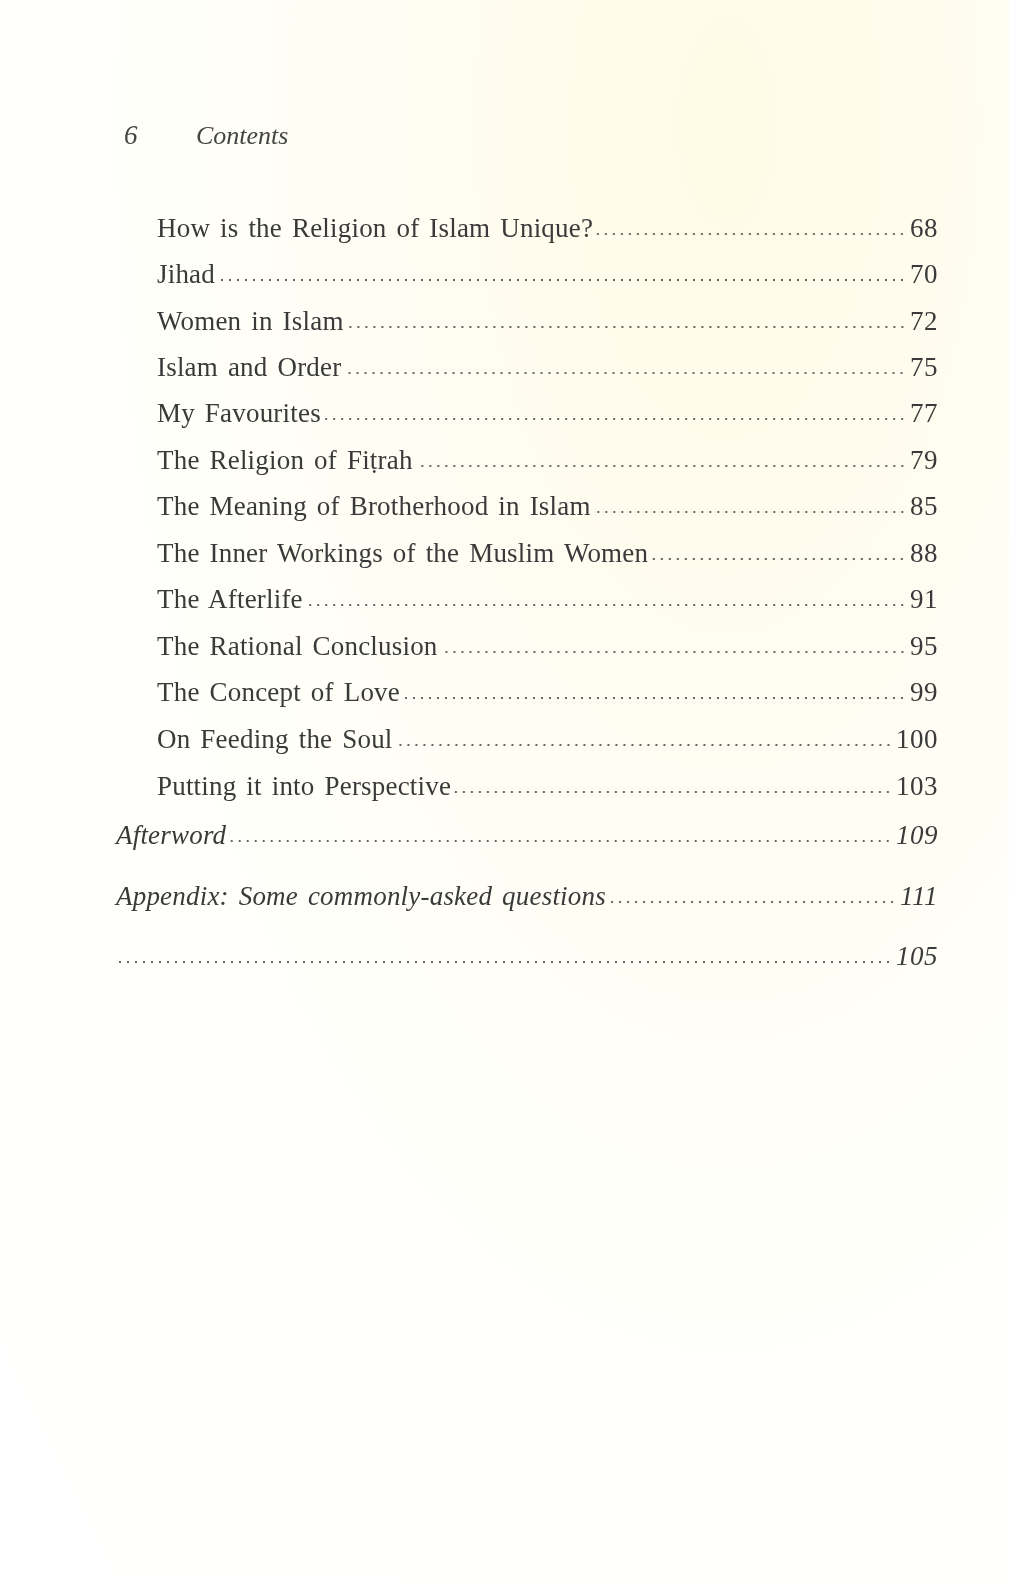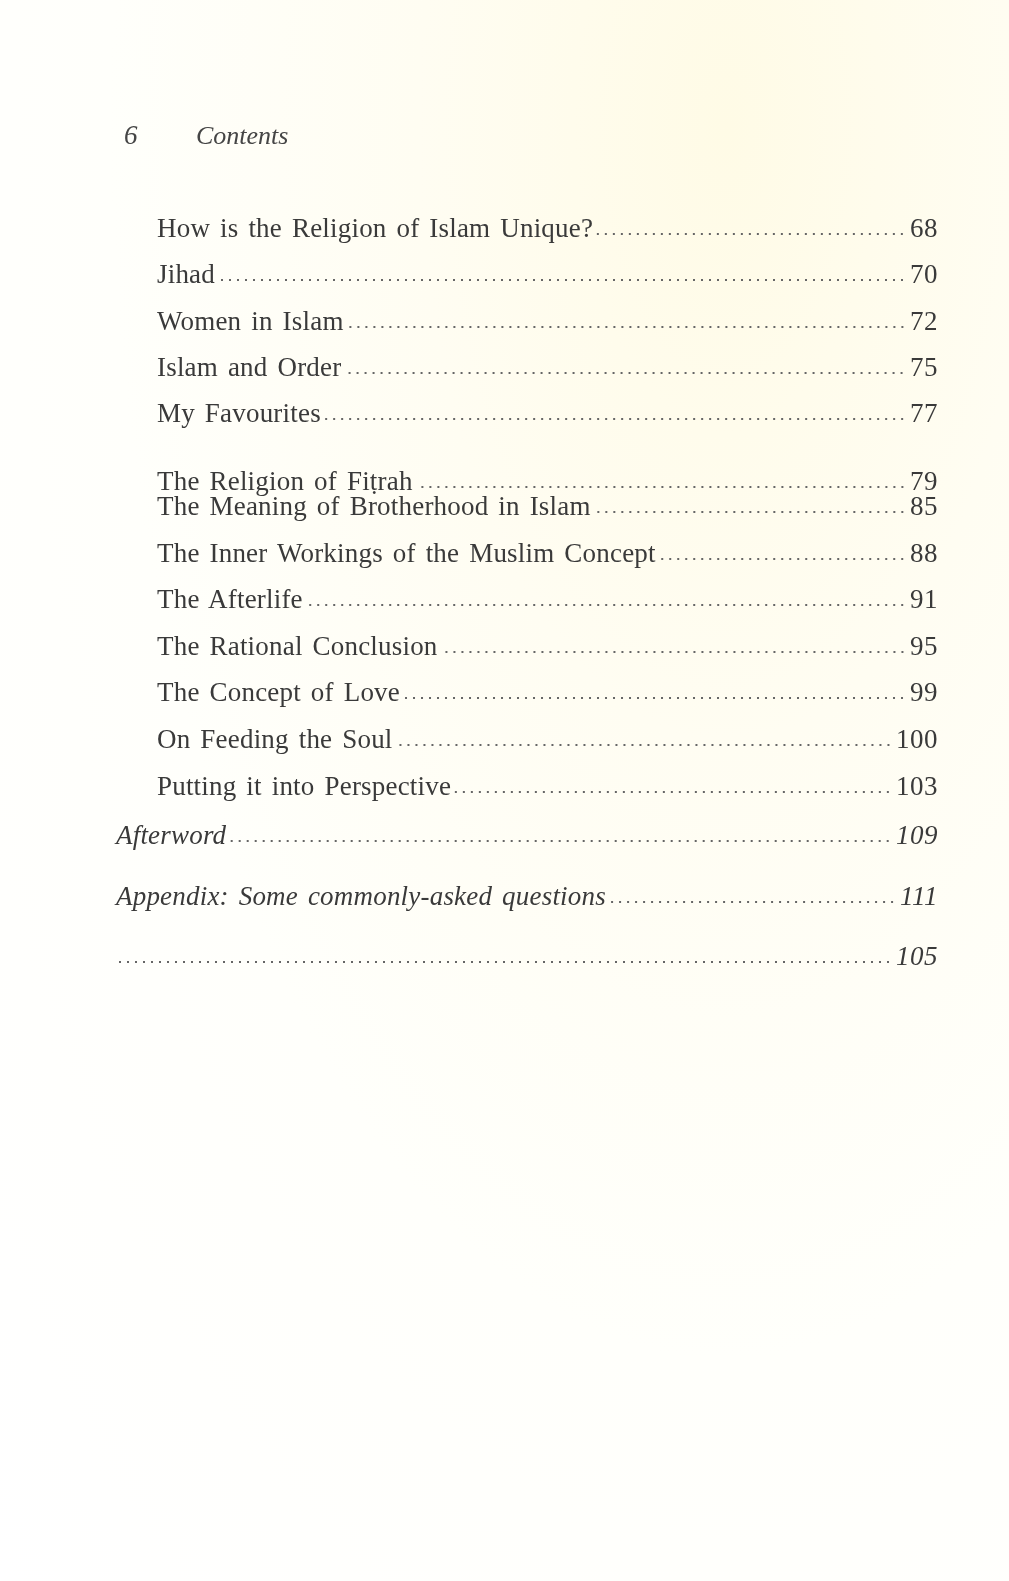--- a/index.html
+++ b/index.html
@@ -103,32 +103,32 @@
   <div class="toc-row sub" style="top:349px">
     <span class="toc-title">Islam and Order</span>
     <span class="toc-leader"></span>
     <span class="toc-page">75</span>
   </div>
   <div class="toc-row sub" style="top:395px">
     <span class="toc-title">My Favourites</span>
     <span class="toc-leader"></span>
     <span class="toc-page">77</span>
   </div>
-  <div class="toc-row sub" style="top:463px">
+  <div class="toc-row sub" style="top:442px">
     <span class="toc-title">The Religion of Fiṭrah</span>
     <span class="toc-leader"></span>
     <span class="toc-page">79</span>
   </div>
   <div class="toc-row sub" style="top:488px">
     <span class="toc-title">The Meaning of Brotherhood in Islam</span>
     <span class="toc-leader"></span>
     <span class="toc-page">85</span>
   </div>
   <div class="toc-row sub" style="top:535px">
-    <span class="toc-title">The Inner Workings of the Muslim Concept</span>
+    <span class="toc-title">The Inner Workings of the Muslim Women</span>
     <span class="toc-leader"></span>
     <span class="toc-page">88</span>
   </div>
   <div class="toc-row sub" style="top:581px">
     <span class="toc-title">The Afterlife</span>
     <span class="toc-leader"></span>
     <span class="toc-page">91</span>
   </div>
   <div class="toc-row sub" style="top:628px">
     <span class="toc-title">The Rational Conclusion</span>

